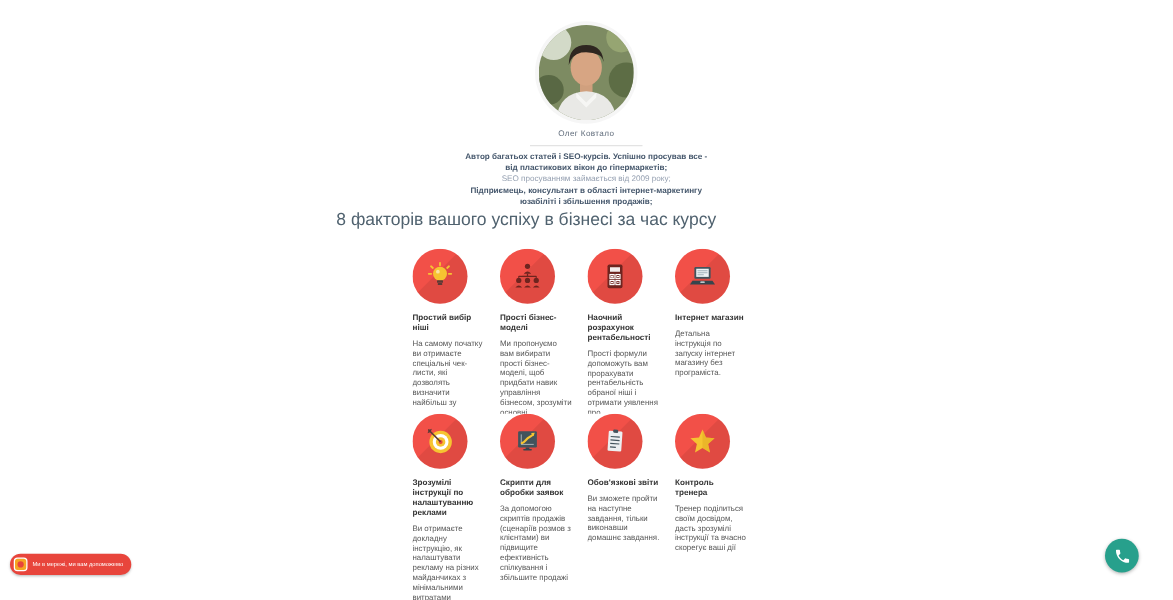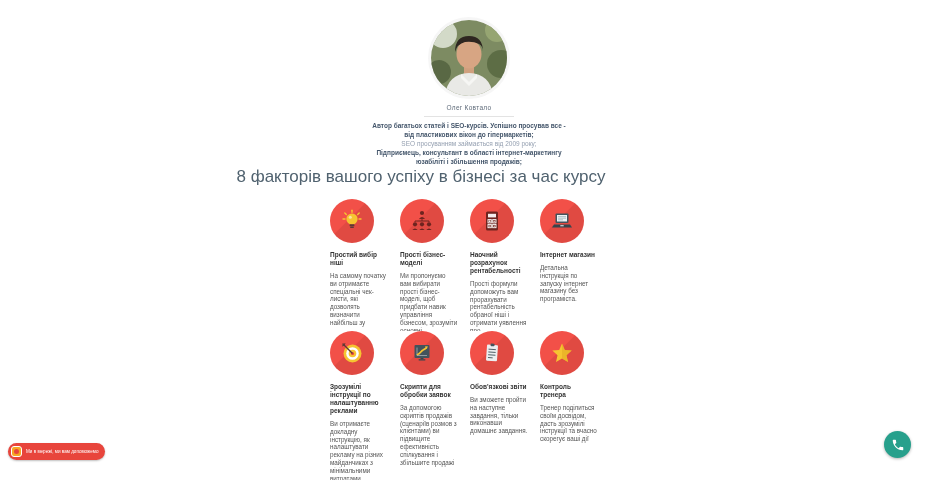--- a/index.html
+++ b/index.html
@@ -15,21 +15,21 @@
   .name { position:absolute; left:0; top:104px; width:938px; text-align:center;
           font-size:6.5px; color:#5f6b7a; letter-spacing:.3px; }
   .name-divider { position:absolute; left:424px; top:116px; width:90px; height:1px; background:#e3e3e3; }
 
   .bio { position:absolute; left:369px; top:121px; width:200px; text-align:center;
          font-size:6.5px; line-height:9px; color:#44566b; }
   .bio .b { font-weight:bold; color:#44566b; }
   .bio .l { font-weight:normal; color:#95a0b1; }
 
   .heading { position:absolute; left:0; top:167px; width:842px; text-align:center;
-             font-size:17px; font-weight:400; color:#50626f; }
+             font-size:14px; font-weight:400; color:#50626f; }
 
   
   .grid { position:absolute; left:330px; top:199px; width:272px;
           display:grid; grid-template-columns:repeat(4,62px); grid-template-rows:132px auto;
           column-gap:8px; }
   .feature { overflow:hidden; }
   .fcircle { position:relative; width:44px; height:44px; border-radius:50%;
              background:#f25048; overflow:hidden; margin-bottom:8px; }
   .fcircle::before { content:""; position:absolute; left:12px; top:12px; width:52px; height:52px;
                      background:rgba(0,0,0,.07); transform:rotate(45deg); }

